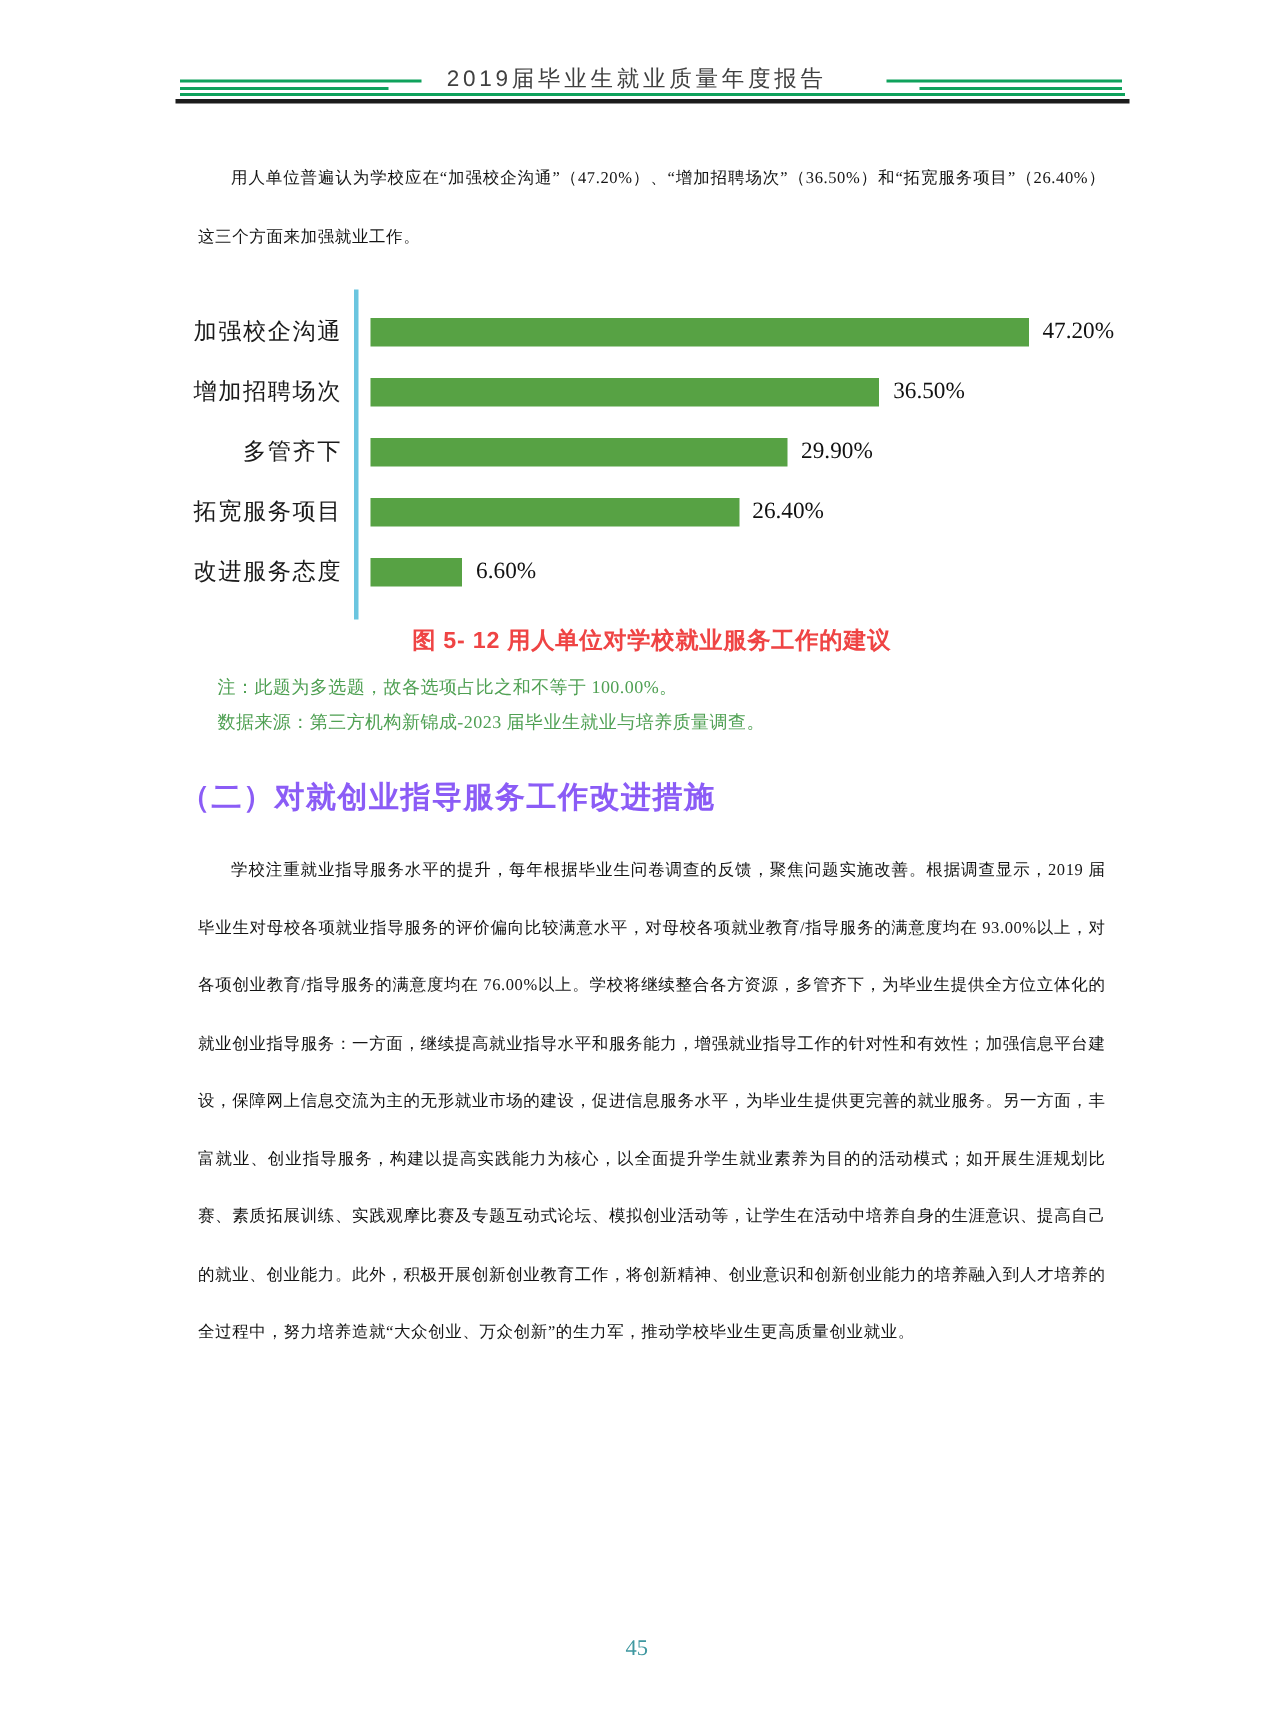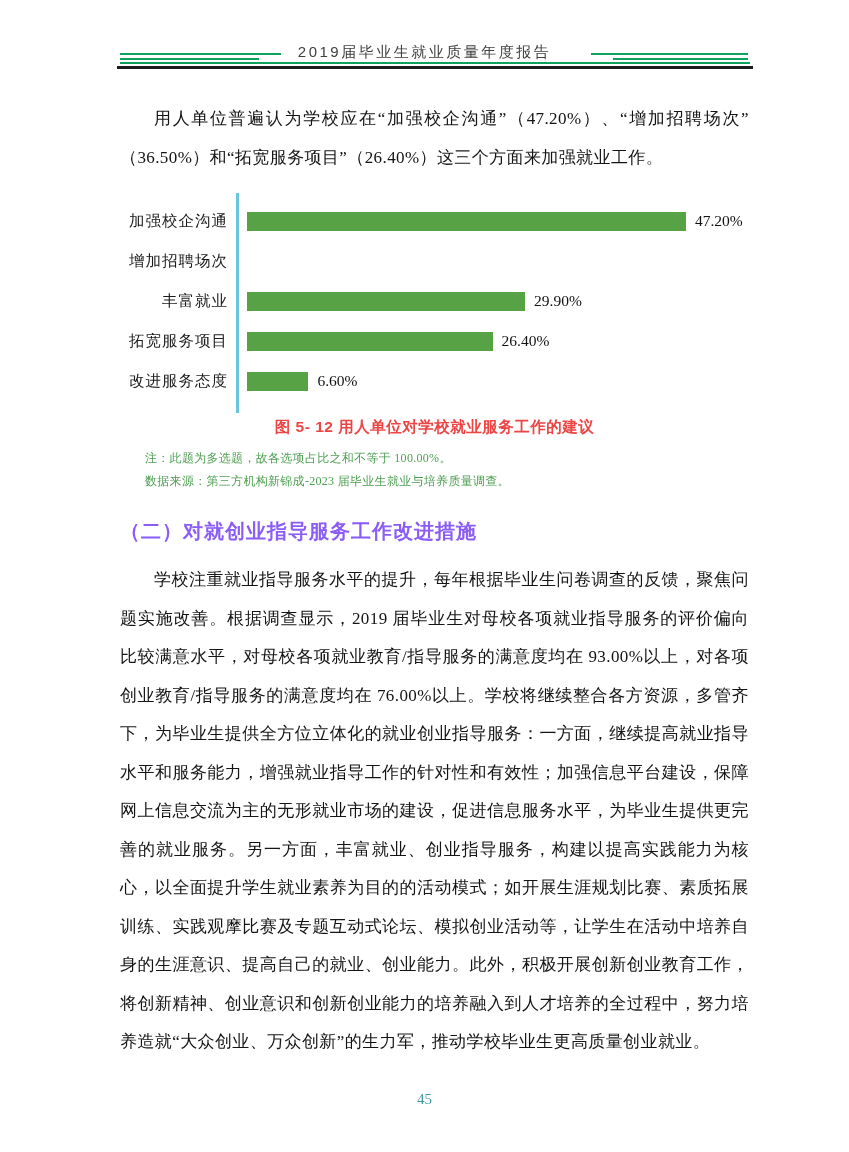--- a/index.html
+++ b/index.html
@@ -27,24 +27,24 @@
     text-align: center;
     font-family: "Liberation Sans", "DejaVu Sans", sans-serif;
     font-size: 15px; font-weight: 500; letter-spacing: 2.5px;
     color: #404040;
   }
 
   
   .content { position: absolute; top: 70px; left: 120px; width: 629px; }
 
   .para {
-    font-size: 17px; line-height: 38.5px;
+    font-size: 11px; line-height: 38.5px;
     text-align: justify; text-justify: inter-ideograph;
     text-indent: 2em; letter-spacing: 0.4px;
-    margin: 0;
+    margin: 12px;
   }
   .intro-para { margin-top: 30px; }
 
   
   .chart { margin-top: 24px; }
   .chart-row { display: flex; align-items: center; height: 40px; }
   .chart-label {
     width: 108px; flex: none;
     text-align: right; padding-right: 8px;
     font-size: 15.5px; color: #1a1a1a;
@@ -111,23 +111,27 @@
         <div class="chart-axis" id="chart-axis" style="background: rgb(107, 197, 223);"></div>
       <div class="chart-row">
             <div class="chart-label">加强校企沟通</div>
             <div class="chart-plot-cell">
               <div class="chart-bar" style="width: 438.96px; background: rgb(87, 162, 68); margin-left: 11px;"></div>
               <span class="chart-value">47.20%</span>
             </div>
           </div>
           <div class="chart-row">
             <div class="chart-label">增加招聘场次</div>
+            <div class="chart-plot-cell">
+              <div class="chart-bar" style="width: 339.45px; background: rgb(87, 162, 68); margin-left: 11px;"></div>
+              <span class="chart-value">36.50%</span>
+            </div>
           </div>
           <div class="chart-row">
-            <div class="chart-label">丰富就业</div>
+            <div class="chart-label">多管齐下</div>
             <div class="chart-plot-cell">
               <div class="chart-bar" style="width: 278.07px; background: rgb(87, 162, 68); margin-left: 11px;"></div>
               <span class="chart-value">29.90%</span>
             </div>
           </div>
           <div class="chart-row">
             <div class="chart-label">拓宽服务项目</div>
             <div class="chart-plot-cell">
               <div class="chart-bar" style="width: 245.52px; background: rgb(87, 162, 68); margin-left: 11px;"></div>
               <span class="chart-value">26.40%</span>

